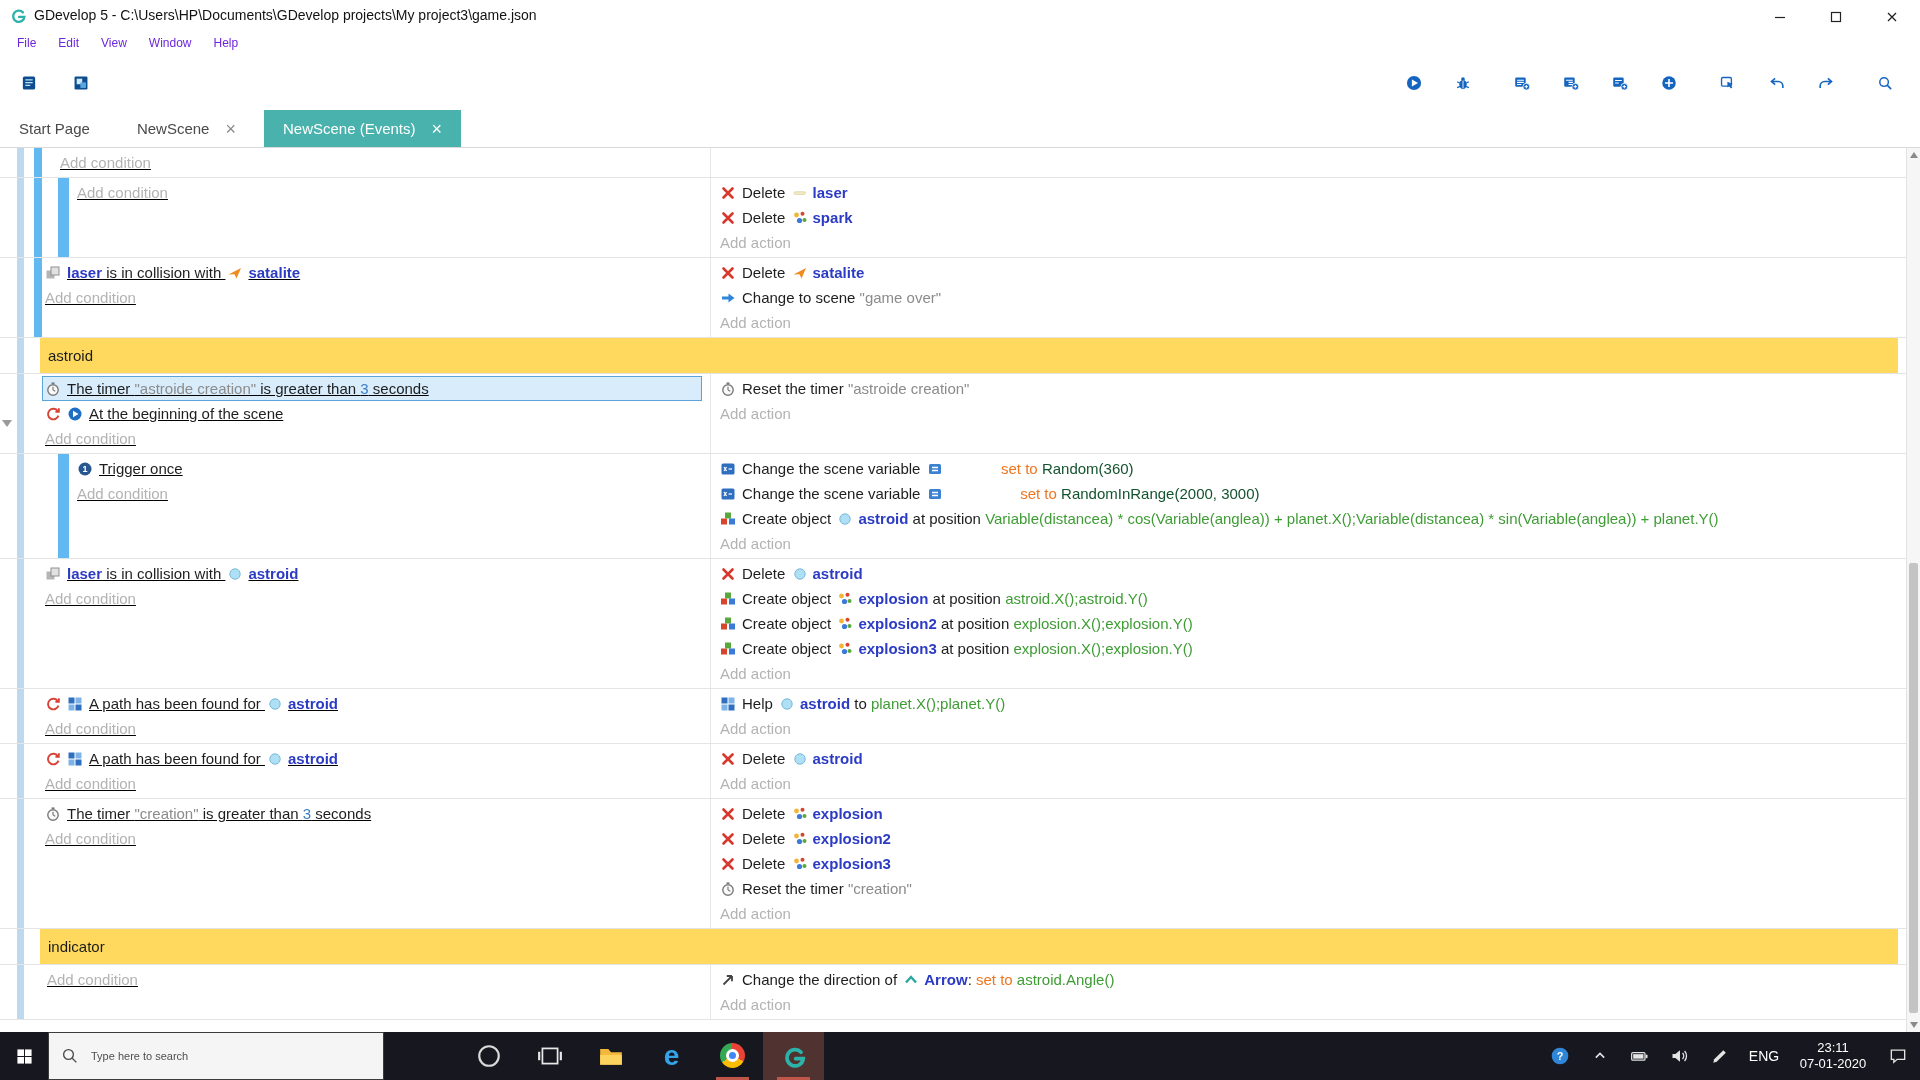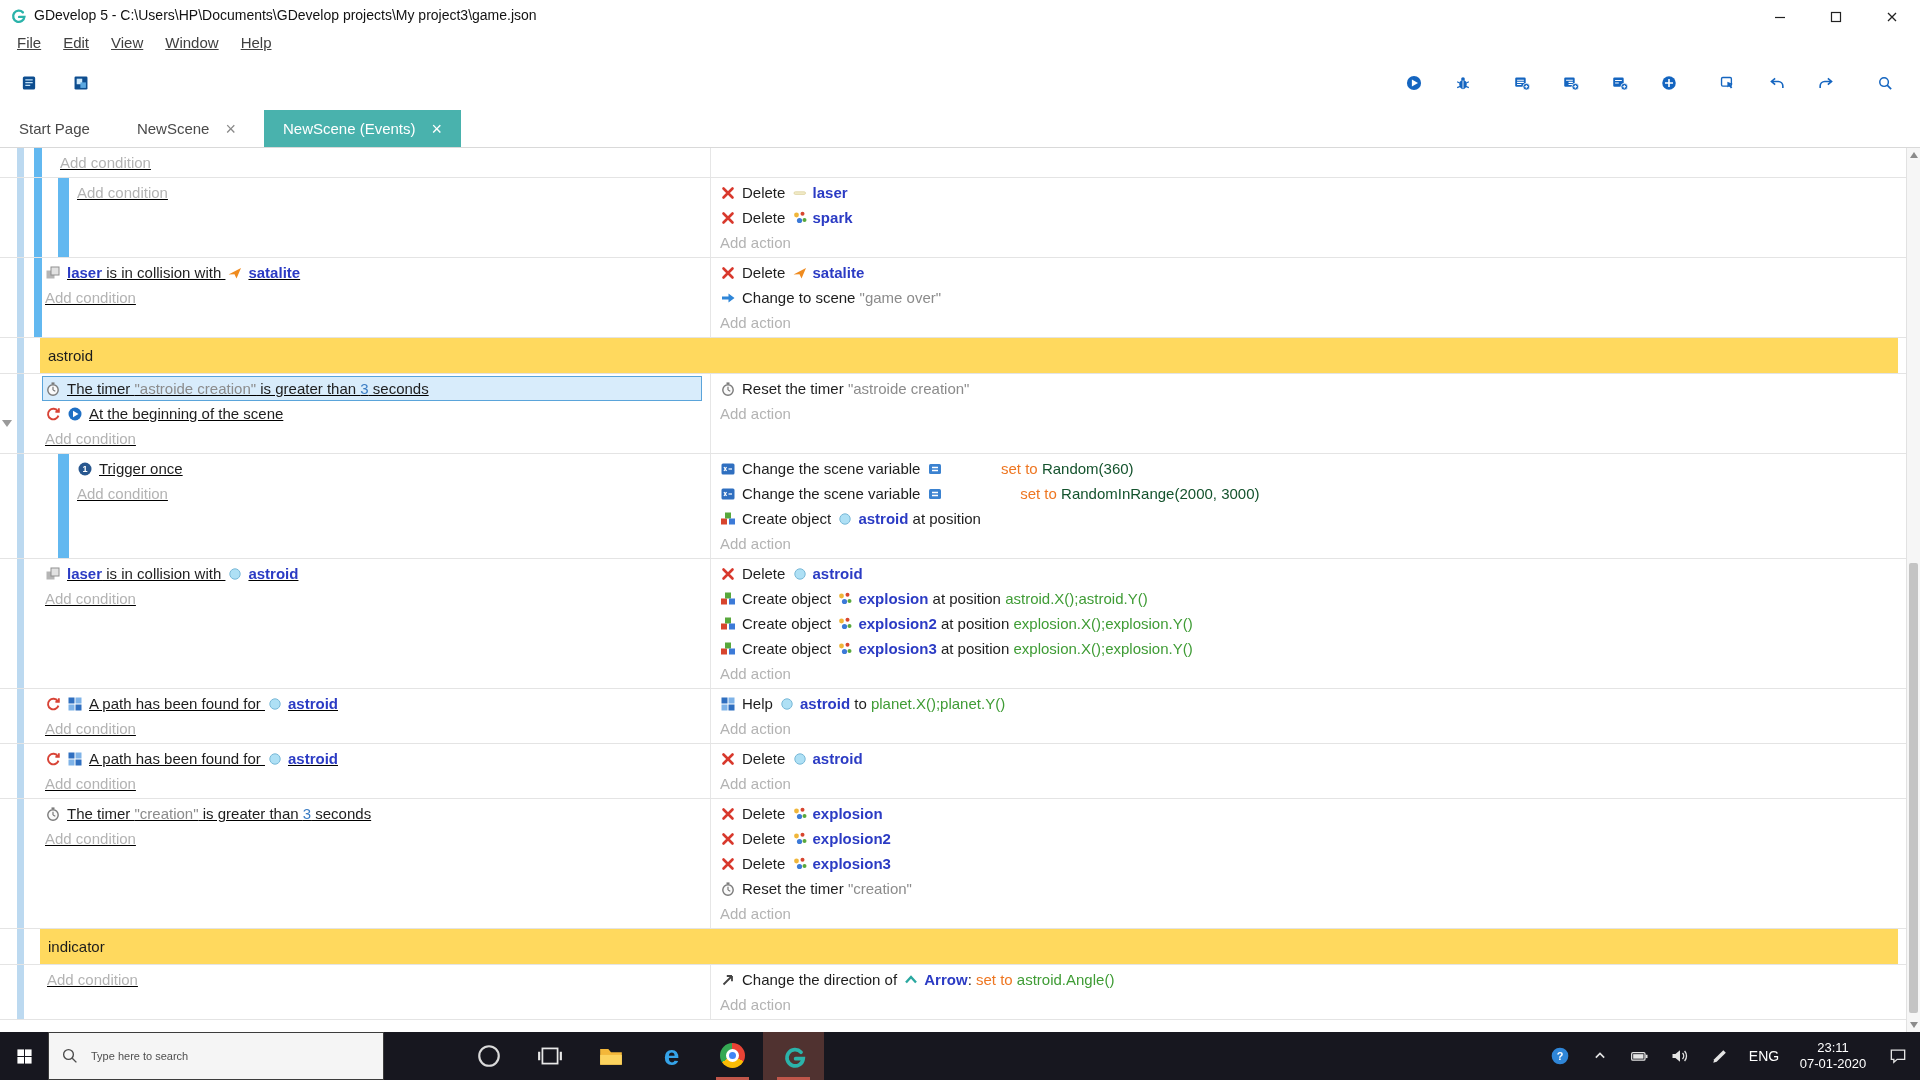--- a/index.html
+++ b/index.html
@@ -9,21 +9,21 @@
   
   .titlebar{position:absolute;top:0;left:0;right:0;height:29px;background:#fff;display:flex;align-items:center;}
   .app-logo{width:18px;height:18px;margin:0 7px 0 9px;flex:none;}
   .title-text{font-size:14px;color:#121212;}
   .win-controls{margin-left:auto;display:flex;height:100%;}
   .win-btn{width:56px;height:100%;display:flex;align-items:center;justify-content:center;}
   .win-btn .wicn{width:12px;height:12px;}
 
   
   .menubar{position:absolute;top:29px;left:0;right:0;height:27px;background:#fff;display:flex;align-items:center;padding-left:6px;}
-  .menu-item{font-size:15px;color:#404040;padding:0 11px;text-decoration:underline;}
+  .menu-item{font-size:12px;color:#6d28d9;padding:0 11px;}
 
   
   .toolbar{position:absolute;top:56px;left:0;right:0;height:54px;background:#fff;display:flex;align-items:center;}
   .tb-left{display:flex;gap:16px;padding-left:14px;}
   .tb-right{margin-left:auto;display:flex;gap:13px;padding-right:14px;align-items:center;}
   .tbtn{width:36px;height:36px;border:none;background:transparent;padding:2px;display:flex;align-items:center;justify-content:center;}
   .tbtn.grp{margin-left:10px;}
 
   
   .tabbar{position:absolute;top:110px;left:0;right:0;height:38px;background:#fff;border-bottom:1px solid #d9d9d9;display:flex;box-sizing:border-box;}
@@ -368,21 +368,21 @@
                 </svg></span><span class="sg-t">Change the scene variable </span><span class="icn inl"><svg viewBox="0 0 16 16" width="100%" height="100%" xmlns="http://www.w3.org/2000/svg">
                   <rect x="2" y="3" width="12" height="10" rx="1.5" fill="#3b82d0"></rect>
                   <path d="M5 6.5h6M5 9.5h6" stroke="#fff" stroke-width="1.3"></path>
                 </svg></span><span class="sg-var">distancea</span><span class="sg-var">: </span><span class="sg-set">set to </span><span class="sg-fn">RandomInRange(2000, 3000)</span></div>
             <div class="line"><span class="icn"><svg viewBox="0 0 16 16" width="100%" height="100%" xmlns="http://www.w3.org/2000/svg">
                   <rect x="1" y="7.5" width="6" height="6" fill="#d8452e"></rect>
                   <rect x="5" y="1.5" width="6" height="6" fill="#58a83c"></rect>
                   <rect x="9" y="7.5" width="6" height="6" fill="#3c7ad8"></rect>
                 </svg></span><span class="sg-t">Create object </span><span class="icn inl"><svg viewBox="0 0 16 16" width="100%" height="100%" xmlns="http://www.w3.org/2000/svg">
                   <circle cx="8" cy="8" r="5.2" fill="#aee0f5" stroke="#79b9d8" stroke-width="1"></circle>
-                </svg></span><span class="sg-obj">astroid</span><span class="sg-t"> at position </span></div>
+                </svg></span><span class="sg-obj">astroid</span><span class="sg-t"> at position </span><span class="sg-expr">Variable(distancea) * cos(Variable(anglea)) + planet.X();Variable(distancea) * sin(Variable(anglea)) + planet.Y()</span></div>
             <div class="line addlink">Add action</div>
           </div>
         </div>
         <div class="erow">
           <div class="rail r-outer"></div>
           <div class="cond" style="padding-left: 45px;">
             <div class="line"><span class="icn"><svg viewBox="0 0 16 16" width="100%" height="100%" xmlns="http://www.w3.org/2000/svg">
                   <rect x="1.5" y="5.5" width="8" height="8" fill="#b5b5b5"></rect>
                   <rect x="6" y="2" width="8" height="8" fill="#e2e2e2" stroke="#909090" stroke-width="1"></rect>
                 </svg></span><span class="sg-obj">laser</span><span class="sg-t"> is in collision with </span><span class="icn inl"><svg viewBox="0 0 16 16" width="100%" height="100%" xmlns="http://www.w3.org/2000/svg">

